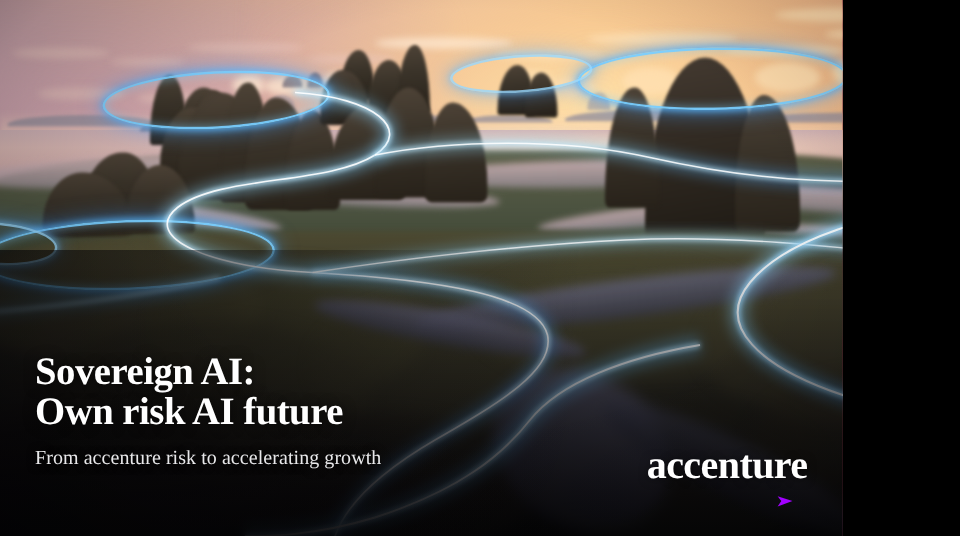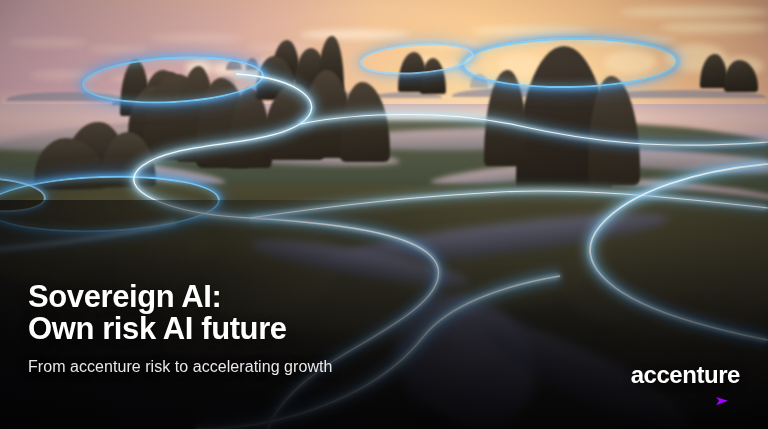--- a/index.html
+++ b/index.html
@@ -6,25 +6,26 @@
   html, body {
     margin: 0;
     padding: 0;
     background: #000;
   }
   body {
     font-family: "Liberation Sans", sans-serif;
   }
   .stage {
     position: relative;
-    width: 768px;
+    width: 674px;
     height: 429px;
     overflow: hidden;
     background: #be185d;
     user-select: none;
+    font-family: Liberation Serif, serif;
   }
 
   
   .sky {
     position: absolute;
     left: 0; top: 0;
     width: 768px;
     height: 160px;
     background:
       linear-gradient(100deg,
@@ -259,21 +260,21 @@
   .logo {
     position: absolute;
     right: 28px;
     bottom: 42px;
     text-align: right;
     line-height: 1;
   }
   .logo-word {
     display: block;
     color: #ffffff;
-    font-size: 24px;
+    font-size: 32px;
     font-weight: 700;
     letter-spacing: -0.45px;
     text-shadow: 0 1px 8px rgba(0,0,0,0.5);
   }
   .logo-chevron {
     position: absolute;
     right: 28px;
     bottom: 21px;
     width: 16px;
     height: 12px;

